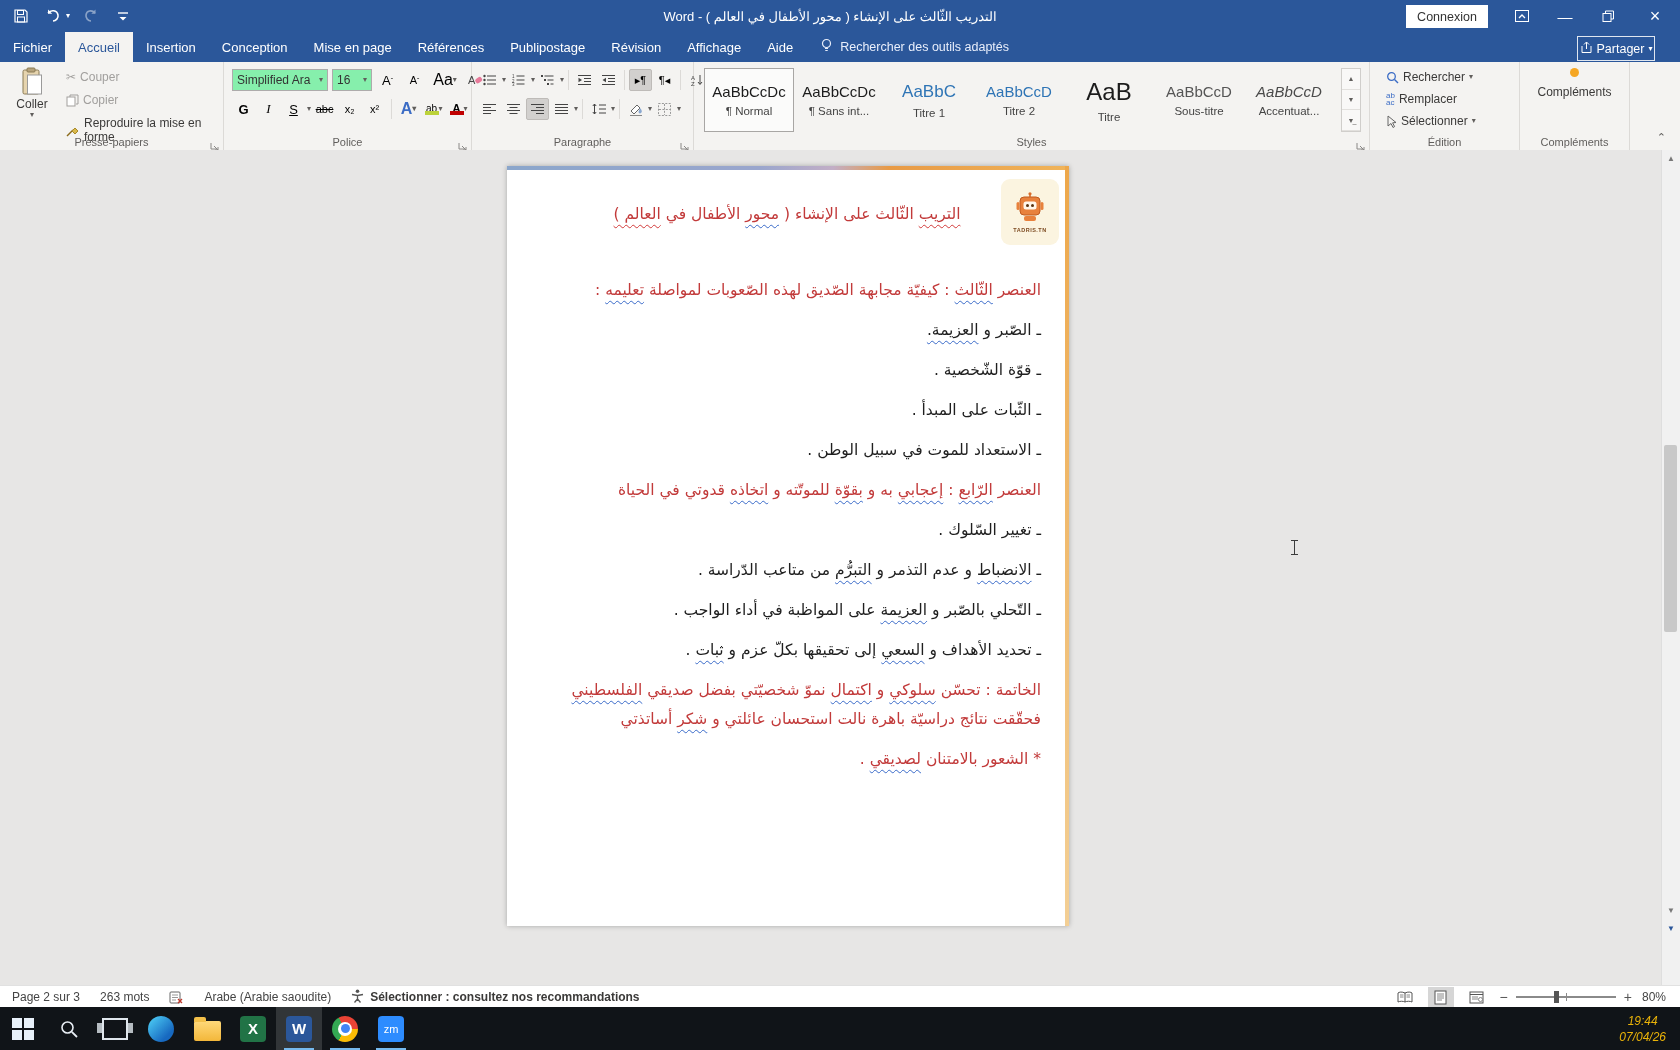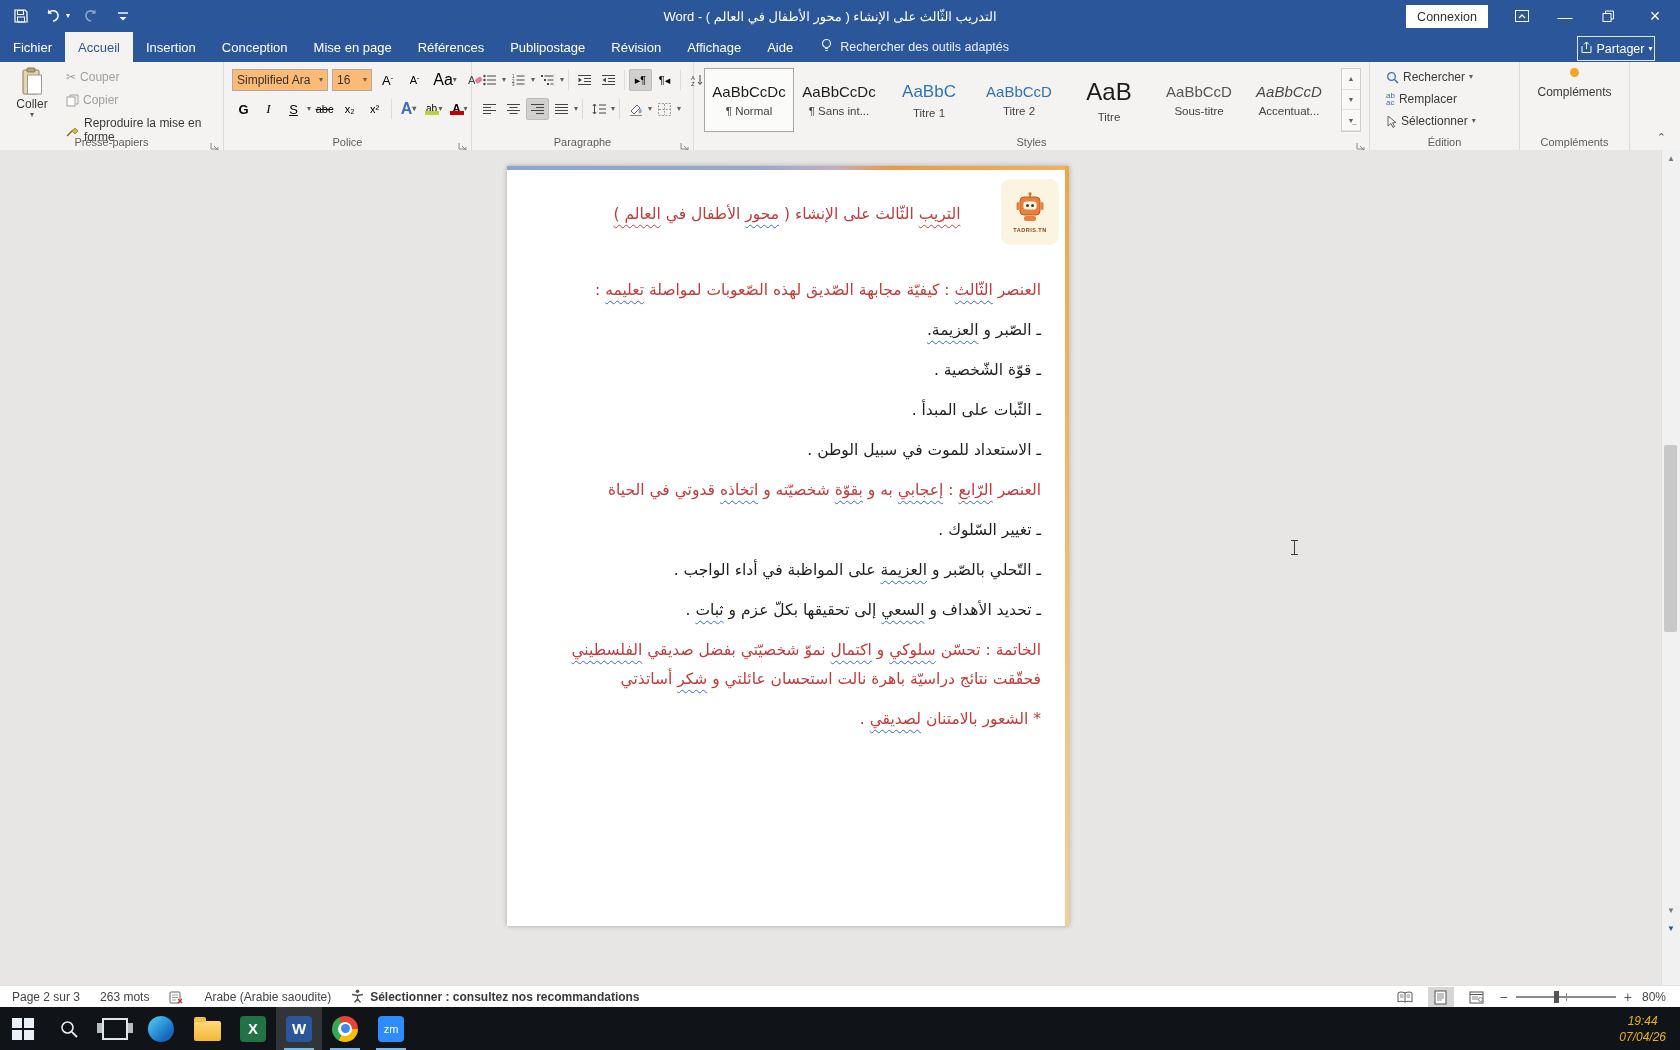--- a/index.html
+++ b/index.html
@@ -35,21 +35,21 @@
   .tgl{width:23px;height:22px;display:flex;align-items:center;justify-content:center;border-radius:2px;}
   .tgl.on{background:#d2d0ce;border:1px solid #bebbb8;box-sizing:border-box;}
   
   .g-clip{width:224px;}
   .paste-big{position:absolute;left:8px;top:5px;width:48px;height:66px;display:flex;flex-direction:column;align-items:center;justify-content:flex-start;font-size:12px;color:#3b3a39;}
   .clip-col{position:absolute;left:62px;top:6px;display:flex;flex-direction:column;gap:5px;}
   
   .g-font{width:248px;}
   .frow1{position:absolute;left:8px;top:7px;display:flex;align-items:center;gap:4px;}
   .frow2{position:absolute;left:8px;top:36px;display:flex;align-items:center;gap:2px;}
-  .combo{background:#fdba74;border:1px solid #adabab;font-size:12px;color:#333;display:flex;align-items:center;justify-content:space-between;padding:1px 4px;height:18px;box-sizing:content-box;}
+  .combo{background:#86efac;border:1px solid #adabab;font-size:12px;color:#333;display:flex;align-items:center;justify-content:space-between;padding:1px 4px;height:18px;box-sizing:content-box;}
   .bld{font-weight:bold;font-size:13px;}
   .itl{font-style:italic;font-family:"Liberation Serif",serif;font-size:13px;}
   .und{text-decoration:underline;font-size:13px;}
   .strk{text-decoration:line-through;font-size:11px;}
   .colorbar{display:inline-block;width:14px;height:4px;margin-top:-2px;}
   
   .g-para{width:222px;}
   .prow1{position:absolute;left:6px;top:7px;display:flex;align-items:center;gap:1px;}
   .prow2{position:absolute;left:6px;top:36px;display:flex;align-items:center;gap:1px;}
   .vsep{width:1px;height:20px;background:#dcdad7;margin:0 3px;}
@@ -524,22 +524,23 @@
         </svg>
         <span class="cap">TADRIS.TN</span>
       </div>
       <div class="doc-text">
           <div class="doc-line red center"><span class="wavy-red">التريب</span><span> الثّالث على الإنشاء ( </span><span class="wavy-blue">محور</span><span> الأطفال في </span><span class="wavy-red">العالم )</span></div>
           <div class="doc-line red"><span>العنصر </span><span class="wavy-blue">الثّالث</span><span> : كيفيّة مجابهة الصّديق لهذه الصّعوبات لمواصلة </span><span class="wavy-blue">تعليمه</span><span> :</span></div>
           <div class="doc-line black"><span>ـ الصّبر و </span><span class="wavy-blue">العزيمة.</span></div>
           <div class="doc-line black"><span>ـ قوّة الشّخصية .</span></div>
           <div class="doc-line black"><span>ـ الثّبات على المبدأ .</span></div>
           <div class="doc-line black"><span>ـ الاستعداد للموت في سبيل الوطن .</span></div>
-          <div class="doc-line red"><span>العنصر </span><span class="wavy-blue">الرّابع</span><span> : </span><span class="wavy-blue">إعجابي</span><span> به و </span><span class="wavy-blue">بقوّة</span><span> شخصيّته و </span><span class="wavy-blue">اتخاذه</span><span> قدوتي في الحياة</span></div>
+          <div class="doc-line red"><span>العنصر </span><span class="wavy-blue">الرّابع</span><span> : </span><span class="wavy-blue">إعجابي</span><span> به و </span><span class="wavy-blue">بقوّة</span><span> للموتّته و </span><span class="wavy-blue">اتخاذه</span><span> قدوتي في الحياة</span></div>
           <div class="doc-line black"><span>ـ تغيير السّلوك .</span></div>
+          <div class="doc-line black"><span>ـ </span><span class="wavy-blue">الانضباط</span><span> و عدم التذمر و </span><span class="wavy-blue">التبرُّم</span><span> من متاعب الدّراسة .</span></div>
           <div class="doc-line black"><span>ـ التّحلي بالصّبر و </span><span class="wavy-blue">العزيمة</span><span> على المواظبة في أداء الواجب .</span></div>
           <div class="doc-line black"><span>ـ تحديد الأهداف و </span><span class="wavy-blue">السعي</span><span> إلى تحقيقها بكلّ عزم و </span><span class="wavy-blue">ثبات</span><span> .</span></div>
           <div class="doc-line red"><span>الخاتمة : تحسّن </span><span class="wavy-blue">سلوكي</span><span> و </span><span class="wavy-blue">اكتمال</span><span> نموّ شخصيّتي بفضل صديقي </span><span class="wavy-blue">الفلسطيني</span><span> فحقّقت نتائج دراسيّة باهرة نالت استحسان عائلتي و </span><span class="wavy-blue">شكر</span><span> أساتذتي</span></div>
           <div class="doc-line red"><span>* الشعور بالامتنان </span><span class="wavy-blue">لصديقي</span><span> .</span></div>
         </div>
     </div>
     <div class="ibeam"></div>
     <div class="vscroll">
       <div class="varrow" style="top:0">▲</div>
       <div class="vthumb"></div>

